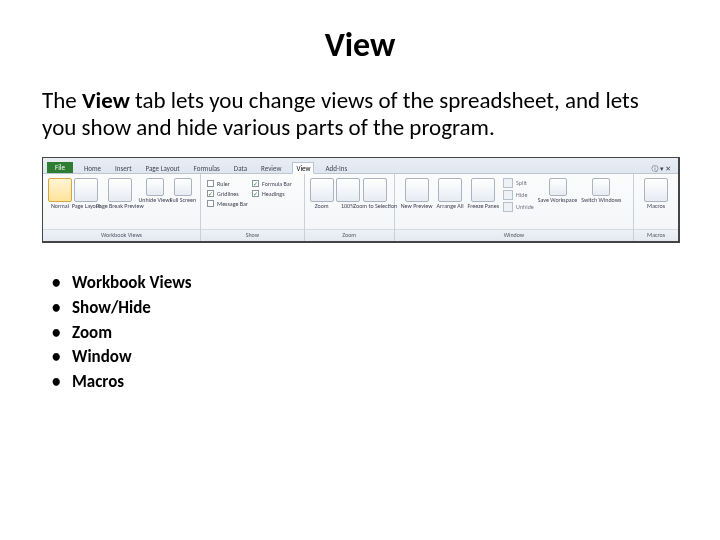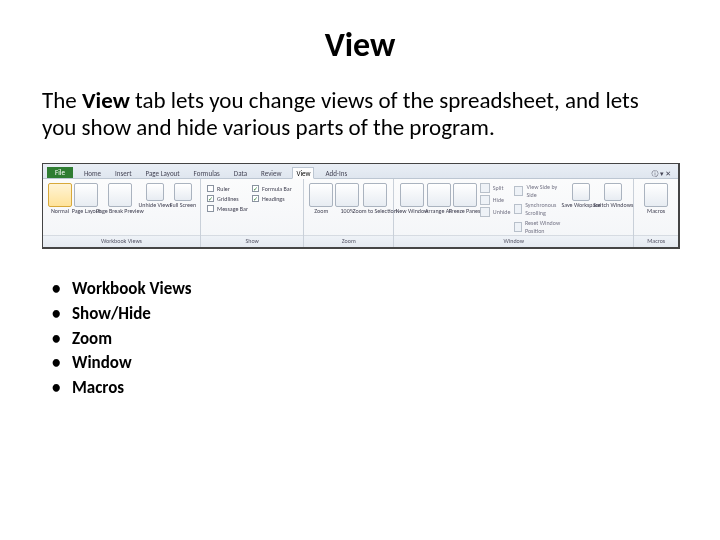--- a/index.html
+++ b/index.html
@@ -20,21 +20,21 @@
   }
   .title {
     font-size: 34px;
     font-weight: 700;
     text-align: center;
     margin-bottom: 22px;
   }
   .body-text {
     font-size: 23px;
     line-height: 1.18;
-    margin-bottom: 22px;
+    margin-bottom: 16px;
   }
   .body-text .lead { font-weight: 400; }
   .body-text .tabname { font-weight: 700; }
 
   
   .ribbon {
     border: 1px solid #444;
     border-right-width: 2px;
     border-bottom-width: 2px;
     width: 638px;
@@ -286,21 +286,21 @@
               <div class="lb">Zoom to Selection</div>
             </div>
         </div>
         <div class="glabel">Zoom</div>
       </div>
 
       <div class="rgroup" style="width:240px">
         <div class="items">
           <div class="rbtn large">
               <div class="ic"></div>
-              <div class="lb">New Window</div>
+              <div class="lb">New Preview</div>
             </div>
           <div class="rbtn large">
               <div class="ic"></div>
               <div class="lb">Arrange All</div>
             </div>
           <div class="rbtn large">
               <div class="ic"></div>
               <div class="lb">Freeze Panes</div>
             </div>
           <div class="smallbtns">
@@ -308,34 +308,20 @@
                 <span class="sic"></span>
                 <span>Split</span>
               </div>
             <div class="sb">
                 <span class="sic"></span>
                 <span>Hide</span>
               </div>
             <div class="sb">
                 <span class="sic"></span>
                 <span>Unhide</span>
-              </div>
-          </div>
-          <div class="smallbtns">
-            <div class="sb">
-                <span class="sic"></span>
-                <span>View Side by Side</span>
-              </div>
-            <div class="sb">
-                <span class="sic"></span>
-                <span>Synchronous Scrolling</span>
-              </div>
-            <div class="sb">
-                <span class="sic"></span>
-                <span>Reset Window Position</span>
               </div>
           </div>
           <div class="rbtn">
               <div class="ic"></div>
               <div class="lb">Save Workspace</div>
             </div>
           <div class="rbtn">
               <div class="ic"></div>
               <div class="lb">Switch Windows</div>
             </div>

